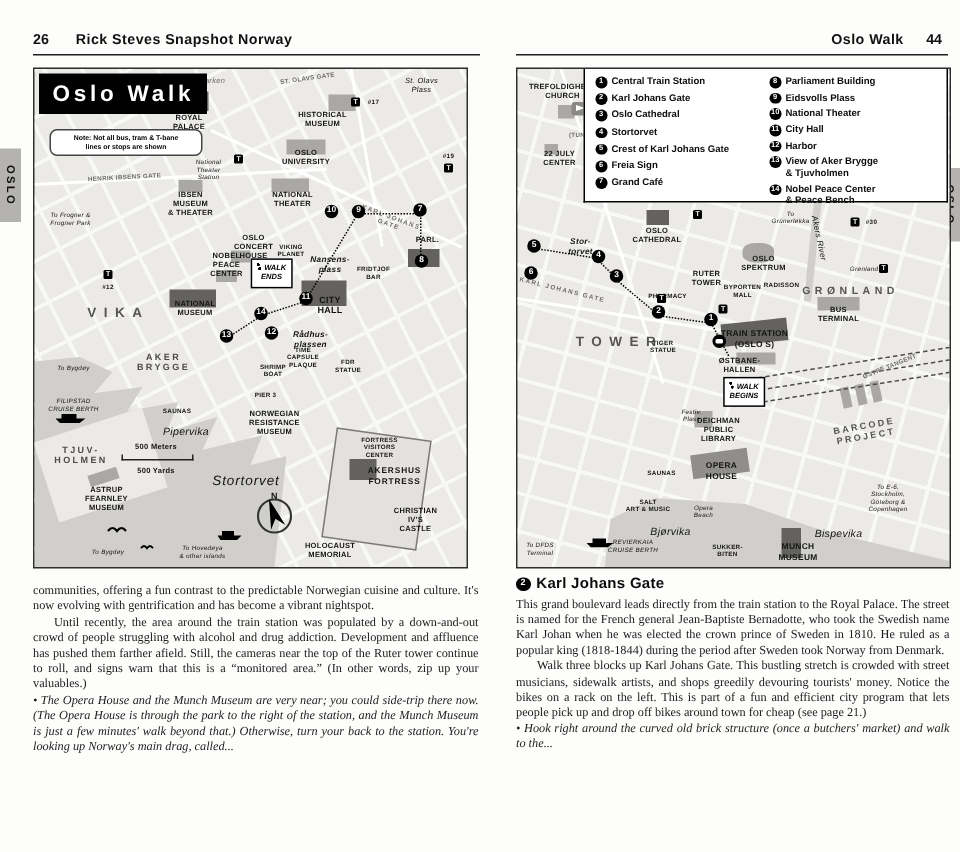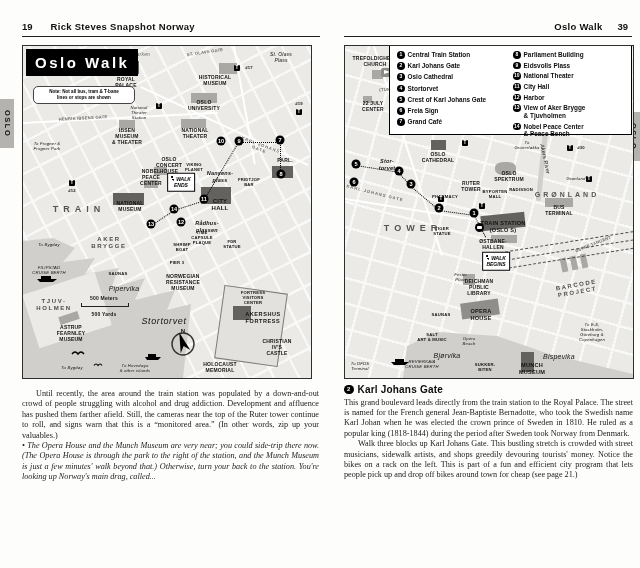--- a/index.html
+++ b/index.html
@@ -101,26 +101,26 @@
   .h2txt { font:bold 10px "Liberation Sans",sans-serif; color:#0c0c0c; letter-spacing:.2px; }
 
   .scalebar { position:absolute; height:3px; border-left:1px solid #222; border-right:1px solid #222; border-bottom:1px solid #222; z-index:5; }
 </style>
 </head>
 <body>
 
 <div class="sheet">
 
   <div class="rhead" id="rh-left">
-    <span class="pgnum">19</span>
+    <span class="pgnum">26</span>
     <span class="title">Rick Steves Snapshot Norway</span>
   </div>
   <div class="rhead" id="rh-right">
     <span class="title">Oslo Walk</span>
-    <span class="pgnum">39</span>
+    <span class="pgnum">44</span>
   </div>
   <div class="rule" id="rule-left"></div>
   <div class="rule" id="rule-right"></div>
 
   <div class="tab" id="tab-left">
       <span>OSLO</span>
     </div>
   <div class="tab" id="tab-right">
       <span>OSLO</span>
     </div>
@@ -197,21 +197,21 @@
 PLANET</span>
     <span class="ml" style="left:128px;top:131px;">NOBEL
 PEACE
 CENTER</span>
     <span class="ml itb" style="left:197px;top:131px;">Nansens-
 plass</span>
     <span class="ml t4" style="left:226px;top:136px;">FRIDTJOF
 BAR</span>
     <span class="ml" style="left:107px;top:160px;">NATIONAL
 MUSEUM</span>
-    <span class="ml area" style="left:56px;top:163px;">TRAIN</span>
+    <span class="ml area" style="left:56px;top:163px;">VIKA</span>
     <span class="tb" style="left:49px;top:137px;">T</span>
     <span class="ml t4" style="left:49px;top:145px;">#12</span>
     <span class="ml" style="left:197px;top:159px;font-size:6px;">CITY
 HALL</span>
     <span class="ml itb" style="left:184px;top:181px;">Rådhus-
 plassen</span>
     <span class="ml" style="left:262px;top:114px;">PARL.</span>
     <span class="ml sp1" style="left:86px;top:197px;">AKER
 BRYGGE</span>
     <span class="ml t4 it" style="left:26px;top:224px;">FILIPSTAD
@@ -460,26 +460,28 @@
     <span class="num" style="left:66px;top:138px;">3</span>
     <span class="num" style="left:94px;top:162px;">2</span>
     <span class="num" style="left:129px;top:167px;">1</span>
 
     <span class="tb" style="left:120px;top:97px;">T</span>
     <span class="tb" style="left:96px;top:153px;">T</span>
     <span class="tb" style="left:137px;top:160px;">T</span>
   </div>
 
   <div class="bodycol" id="body-left">
+    <p>communities, offering a fun contrast to the predictable Norwegian cuisine and culture. It's now evolving with gentrification and has become a vibrant nightspot.</p>
     <p class="ind">Until recently, the area around the train station was populated by a down-and-out crowd of people struggling with alcohol and drug addiction. Development and affluence has pushed them farther afield. Still, the cameras near the top of the Ruter tower continue to roll, and signs warn that this is a “monitored area.” (In other words, zip up your valuables.)</p>
     <p class="bullet">• The Opera House and the Munch Museum are very near; you could side-trip there now. (The Opera House is through the park to the right of the station, and the Munch Museum is just a few minutes' walk beyond that.) Otherwise, turn your back to the station. You're looking up Norway's main drag, called...</p>
   </div>
 
   <div class="bodycol" id="body-right">
     <div class="h2row">
       <span class="h2num">2</span>
       <span class="h2txt">Karl Johans Gate</span>
     </div>
     <p>This grand boulevard leads directly from the train station to the Royal Palace. The street is named for the French general Jean-Baptiste Bernadotte, who took the Swedish name Karl Johan when he was elected the crown prince of Sweden in 1810. He ruled as a popular king (1818-1844) during the period after Sweden took Norway from Denmark.</p>
     <p class="ind">Walk three blocks up Karl Johans Gate. This bustling stretch is crowded with street musicians, sidewalk artists, and shops greedily devouring tourists' money. Notice the bikes on a rack on the left. This is part of a fun and efficient city program that lets people pick up and drop off bikes around town for cheap (see page 21.)</p>
+    <p class="bullet">• Hook right around the curved old brick structure (once a butchers' market) and walk to the...</p>
   </div>
 
 </div>
 
 </body></html>

